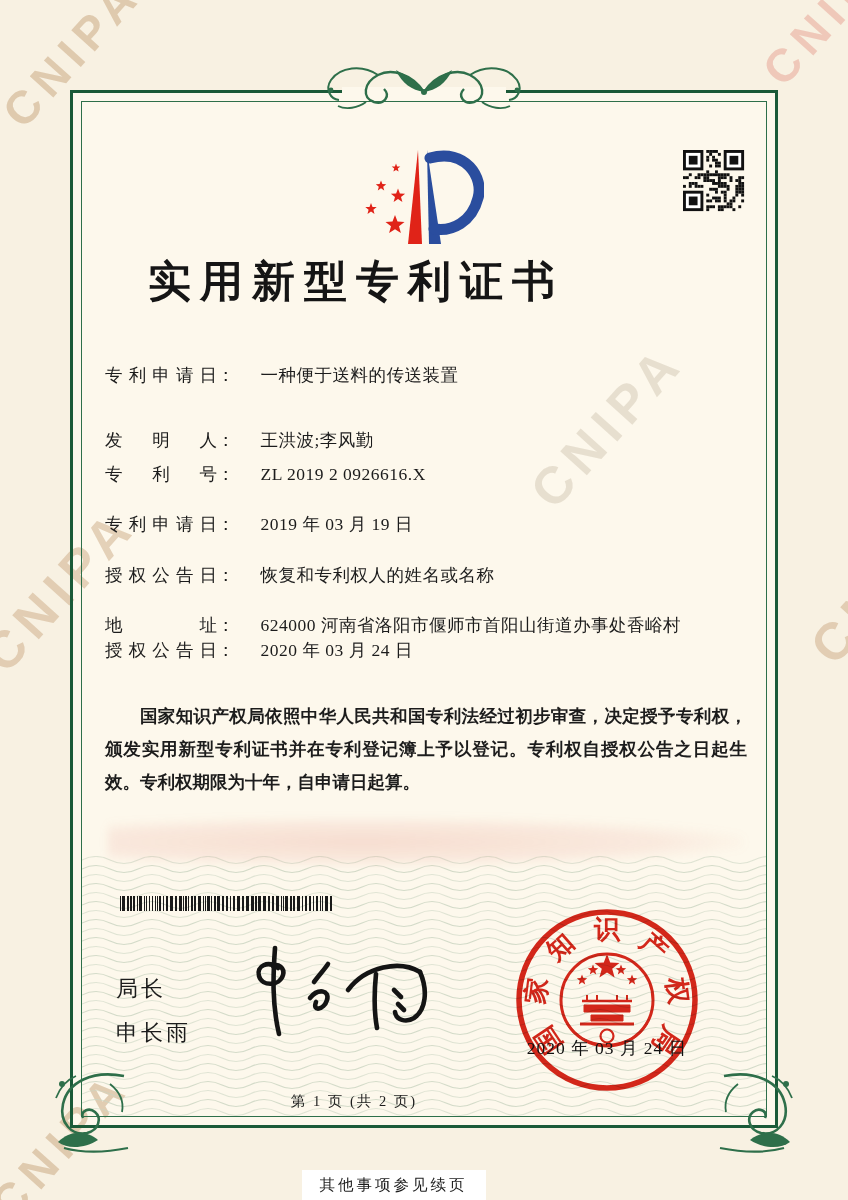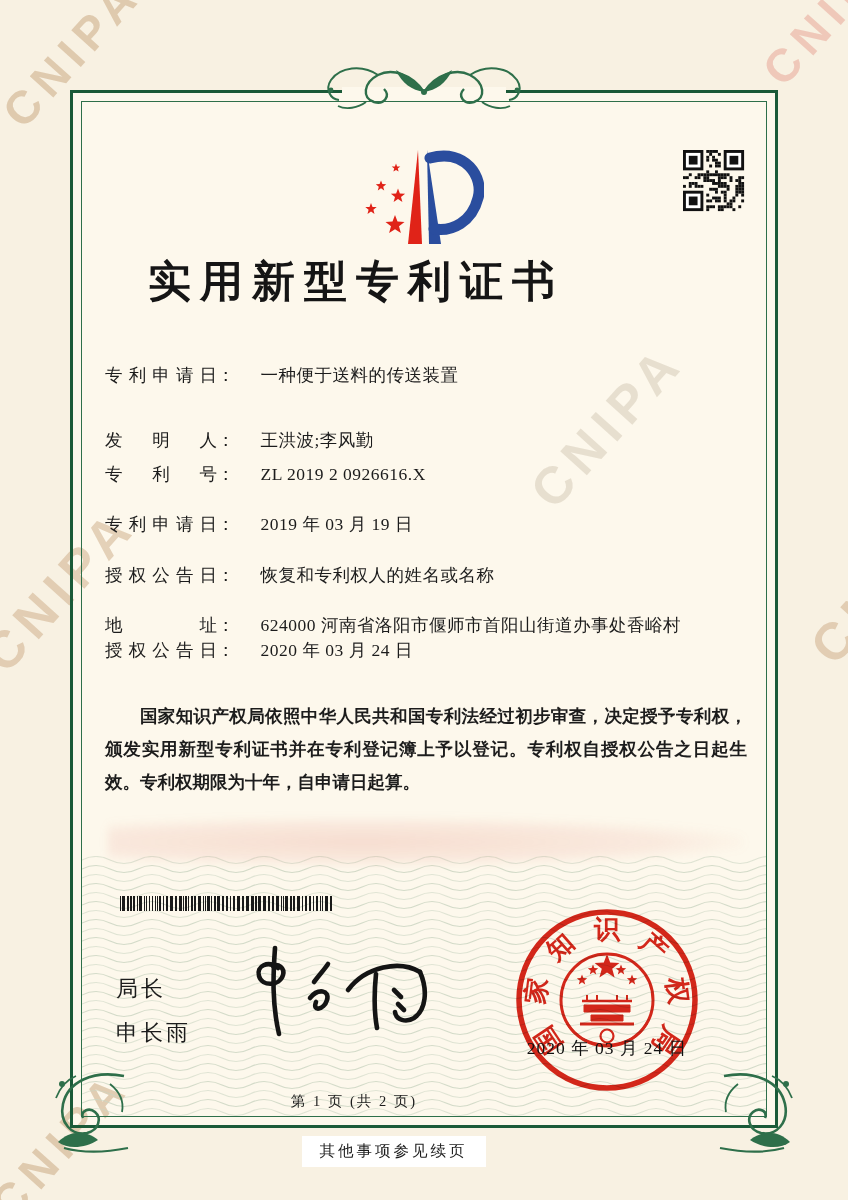--- a/index.html
+++ b/index.html
@@ -44,21 +44,21 @@
   .barcode{position:absolute;left:120px;top:896px;width:218px;height:15px;z-index:2;}
   
   .director{position:absolute;left:116px;top:966px;z-index:2;font-size:22px;letter-spacing:3px;margin-top:8px;}
   .director div{margin-bottom:14px;}
   .signature{position:absolute;left:248px;top:942px;width:215px;height:95px;z-index:2;}
   
   .seal{position:absolute;left:512px;top:905px;width:190px;height:190px;z-index:2;mix-blend-mode:multiply;}
   .seal-date{position:absolute;left:507px;top:1036px;width:200px;text-align:center;font-size:17.5px;
              letter-spacing:1px;color:#111;z-index:2;}
   .page-num{position:absolute;left:0;top:1092px;width:708px;text-align:center;font-size:14.5px;z-index:2;letter-spacing:2px;}
-  .cont-note{position:absolute;left:0;top:1136px;width:787px;text-align:center;z-index:2;}
+  .cont-note{position:absolute;left:0;top:1170px;width:787px;text-align:center;z-index:2;}
   .cont-note span{display:inline-block;background:#ffffff;padding:5px 18px;font-size:15.5px;letter-spacing:3px;}
   
   .orn-top{position:absolute;left:314px;top:58px;width:220px;height:66px;z-index:4;}
   .orn-bl{position:absolute;left:50px;top:1068px;width:84px;height:88px;z-index:4;}
   .orn-br{position:absolute;left:714px;top:1068px;width:84px;height:88px;z-index:4;transform:scaleX(-1);}
 </style>
 </head>
 <body>
 
 <div class="page">

